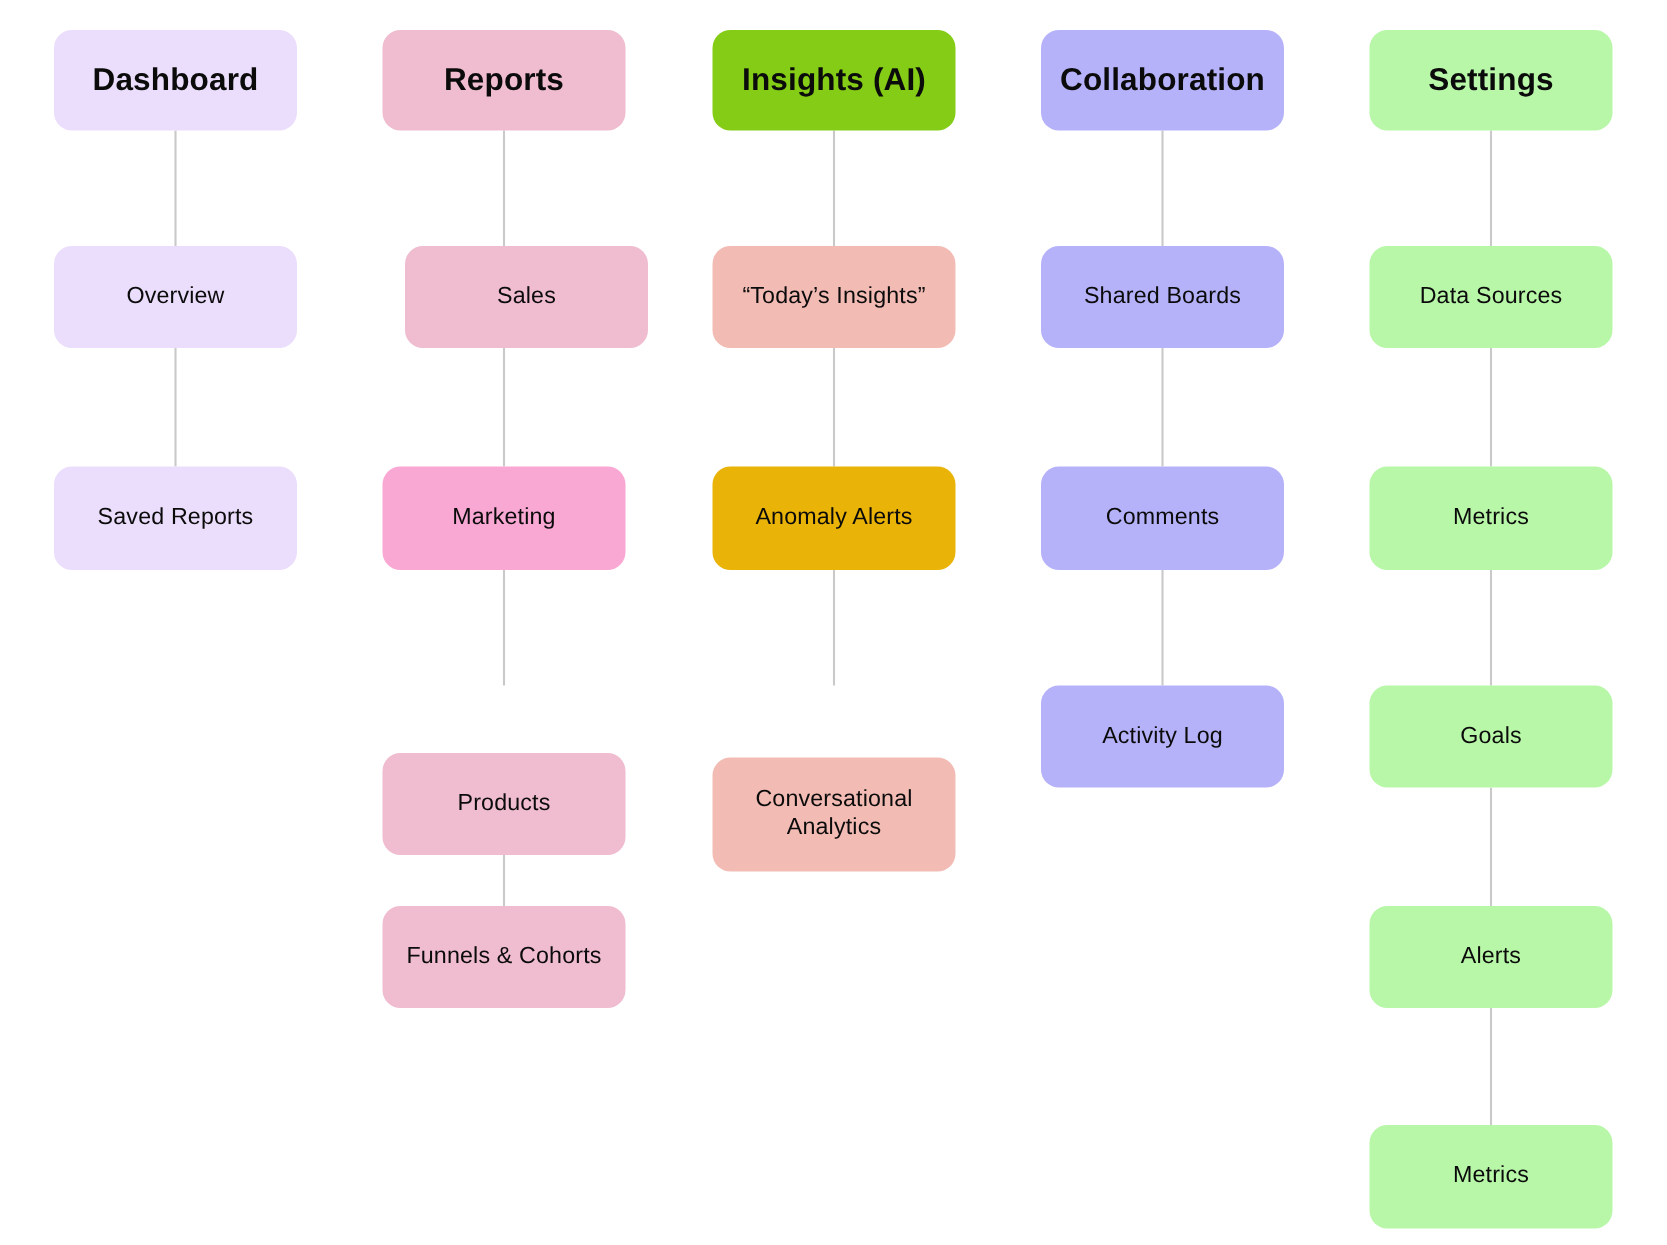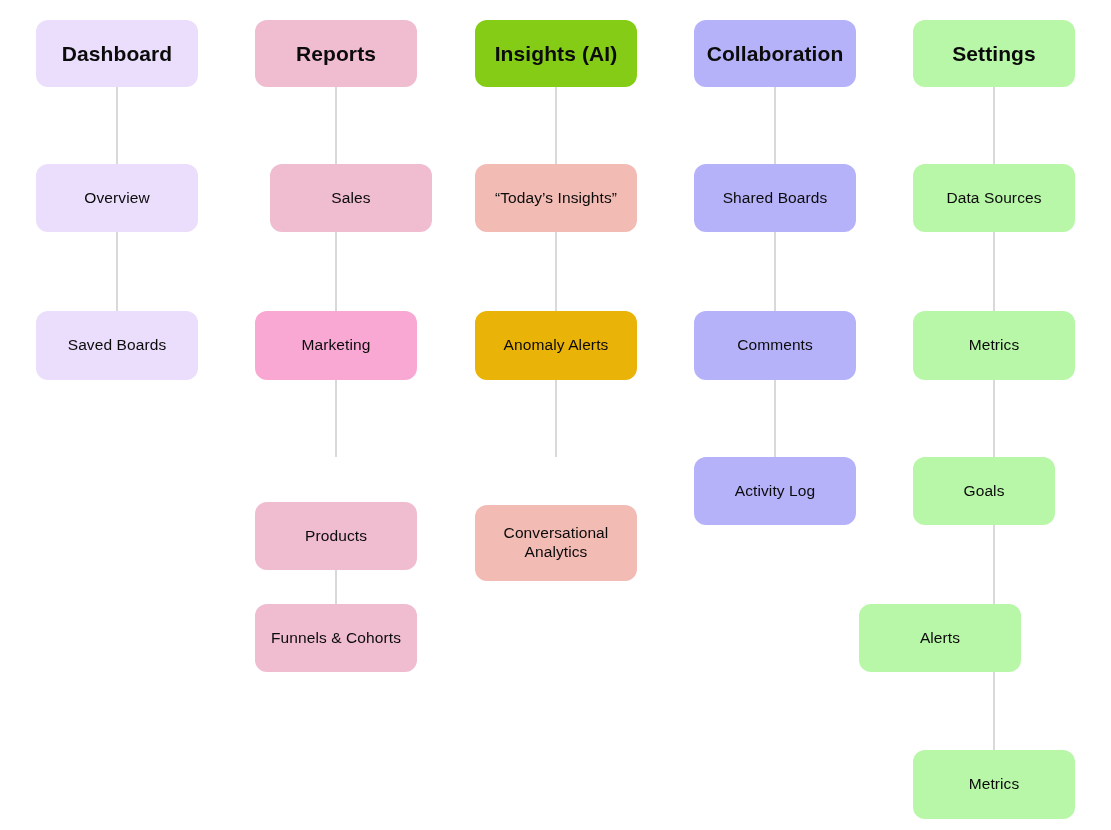--- a/index.html
+++ b/index.html
@@ -87,21 +87,21 @@
       <line x1="994" x2="994" y1="672" y2="750" stroke="#c9c9c9" stroke-width="1.4"></line>
     </svg>
   <div id="nodes">
       <div class="node root" style="left: 36px; top: 20px; width: 162px; height: 67px; background: rgb(235, 221, 252); color: rgb(11, 11, 11);">
         <span class="label">Dashboard</span>
       </div>
       <div class="node child" style="left: 36px; top: 164px; width: 162px; height: 68px; background: rgb(235, 221, 252); color: rgb(11, 11, 11);">
         <span class="label">Overview</span>
       </div>
       <div class="node child" style="left: 36px; top: 311px; width: 162px; height: 69px; background: rgb(235, 221, 252); color: rgb(11, 11, 11);">
-        <span class="label">Saved Boards</span>
+        <span class="label">Saved Reports</span>
       </div>
       <div class="node root" style="left: 255px; top: 20px; width: 162px; height: 67px; background: rgb(240, 188, 207); color: rgb(11, 11, 11);">
         <span class="label">Reports</span>
       </div>
       <div class="node child" style="left: 270px; top: 164px; width: 162px; height: 68px; background: rgb(240, 188, 207); color: rgb(11, 11, 11);">
         <span class="label">Sales</span>
       </div>
       <div class="node child" style="left: 255px; top: 311px; width: 162px; height: 69px; background: #f9a8d4; color: rgb(11, 11, 11);">
         <span class="label">Marketing</span>
       </div>
@@ -138,23 +138,23 @@
       </div>
       <div class="node root" style="left: 913px; top: 20px; width: 162px; height: 67px; background: rgb(184, 247, 168); color: rgb(11, 11, 11);">
         <span class="label">Settings</span>
       </div>
       <div class="node child" style="left: 913px; top: 164px; width: 162px; height: 68px; background: rgb(184, 247, 168); color: rgb(11, 11, 11);">
         <span class="label">Data Sources</span>
       </div>
       <div class="node child" style="left: 913px; top: 311px; width: 162px; height: 69px; background: rgb(184, 247, 168); color: rgb(11, 11, 11);">
         <span class="label">Metrics</span>
       </div>
-      <div class="node child" style="left: 913px; top: 457px; width: 142px; height: 68px; background: rgb(184, 247, 168); color: rgb(11, 11, 11);">
+      <div class="node child" style="left: 913px; top: 457px; width: 162px; height: 68px; background: rgb(184, 247, 168); color: rgb(11, 11, 11);">
         <span class="label">Goals</span>
       </div>
-      <div class="node child" style="left: 859px; top: 604px; width: 162px; height: 68px; background: rgb(184, 247, 168); color: rgb(11, 11, 11);">
+      <div class="node child" style="left: 913px; top: 604px; width: 162px; height: 68px; background: rgb(184, 247, 168); color: rgb(11, 11, 11);">
         <span class="label">Alerts</span>
       </div>
       <div class="node child" style="left: 913px; top: 750px; width: 162px; height: 69px; background: rgb(184, 247, 168); color: rgb(11, 11, 11);">
         <span class="label">Metrics</span>
       </div>
     </div>
 </div>
 
 </body></html>

